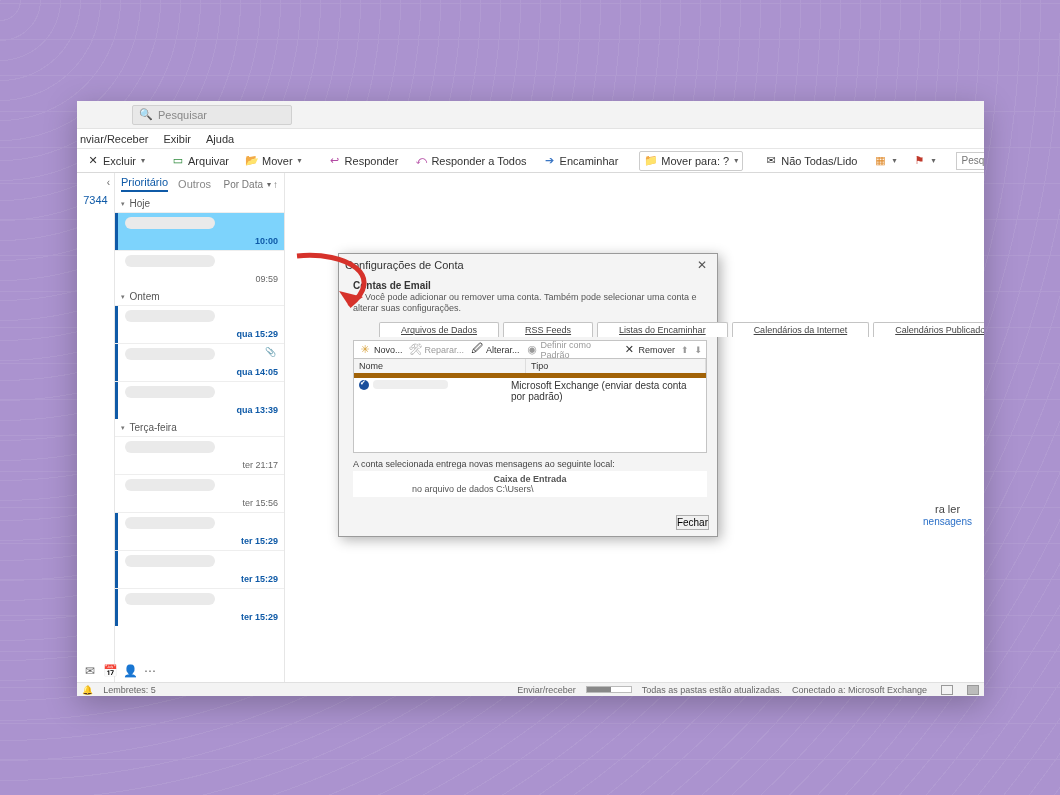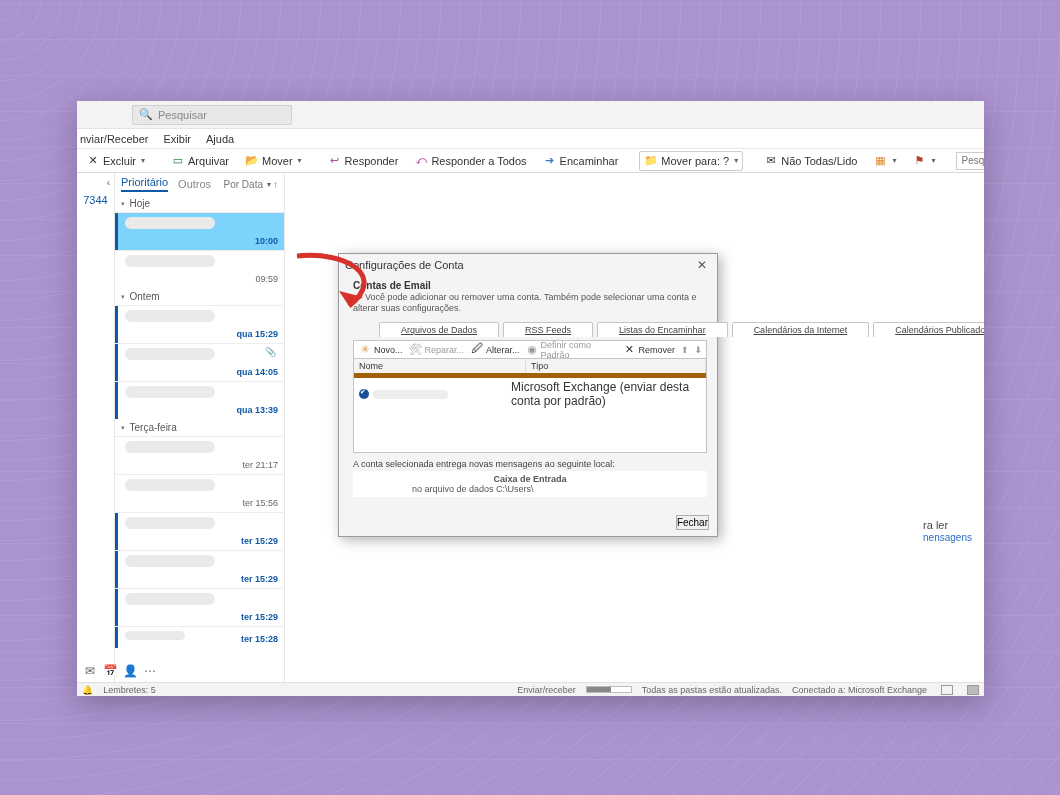--- a/index.html
+++ b/index.html
@@ -43,21 +43,21 @@
   .group-h { background:#fff; font-size:10px; color:#555; padding:3px 6px; display:flex; align-items:center; gap:5px;}
   .group-h::before { content:"▾"; font-size:7px; color:#777;}
   .msg-item { position:relative; height:38px; border-top:1px solid #eee; padding:4px 6px 0 10px;}
   .msg-item .bar { position:absolute; left:0; top:0; bottom:0; width:3px; background:#0f5aa7;}
   .msg-item.selected { background:#7dd3fc;}
   .msg-item .blur { background:#eaeaea; border-radius:8px; height:12px; width:90px;}
   .msg-item .time { position:absolute; right:6px; bottom:4px; font-size:9px; color:#0f5aa7; font-weight:600;}
   .msg-item.plain .time { color:#666; font-weight:normal;}
   .msg-item .clip { position:absolute; right:7px; top:3px; font-size:9px; color:#666;}
   .reading-pane { flex:1; position:relative; background:#fff;}
-  .reading-hint { position:absolute; right:12px; top:346px; font-size:11px; color:#444; }
+  .reading-hint { position:absolute; right:12px; top:330px; font-size:11px; color:#444; text-align:center;}
   .reading-hint a { color:#2a6fc7; font-size:10px;}
   
   .bottom-icons { position:absolute; left:6px; bottom:18px; display:flex; gap:6px; font-size:12px; color:#666;}
   .bottom-icons span { width:14px; text-align:center;}
   .status-bar { position:absolute; left:0; right:0; bottom:0; height:14px; background:#f3f3f3;
     border-top:1px solid #e0e0e0; display:flex; align-items:center; font-size:9px; color:#666; padding:0 5px; gap:10px;}
   .status-bar .sp { flex:1;}
   .status-bar .prog { width:46px; height:7px; border:1px solid #bbb; background:linear-gradient(to right,#888 0%,#888 55%,#fff 55%);}
   .status-bar .viewico { width:12px; height:10px; border:1px solid #999; margin-left:4px;}
   
@@ -71,21 +71,21 @@
   .tabs-row span { background:#fff; border:1px solid #c4c4c4; border-bottom:none; padding:2px 21px; border-radius:2px 2px 0 0; white-space:nowrap;text-decoration:underline;}
   .tabs-row .tabnav { display:flex; gap:1px; margin-left:auto; font-size:9px; color:#777;}
   .tabs-row .tabnav i { border:1px solid #c4c4c4; width:11px; height:12px; display:flex; align-items:center; justify-content:center; background:#fff; font-style:normal;}
   .toolbar-row { background:#fff; border:1px solid #c4c4c4; border-top:none; height:18px;
     display:flex; align-items:center; gap:6px; padding:0 4px; font-size:9px; color:#333;}
   .toolbar-row .tbtn { display:flex; align-items:center; gap:2px;}
   .toolbar-row .disabled { color:#9a9a9a;}
   .acct-table { background:#fff; border:1px solid #c4c4c4; border-top:none; height:94px; overflow:hidden;}
   .acct-table .hdr { display:flex; font-size:9px; background:#f4f4f4; border-bottom:5px solid #a16207;}
   .acct-table .hdr div { padding:2px 5px; border-right:1px solid #ddd;}
-  .acct-table .row { display:flex; font-size:12px; padding:2px 5px; align-items:center;}
+  .acct-table .row { display:flex; font-size:10px; padding:2px 5px; }
   .acct-table .row .check { width:10px; height:10px; border-radius:50%; background:#1a4f9c; position:relative; margin-right:4px;}
   .acct-table .row .check::after { content:"✔"; color:#fff; font-size:7px; position:absolute; left:1px; top:-1px;}
   .acct-table .row .blur2 { width:75px; height:9px; background:#eee; border-radius:4px;}
   .dlg-info { font-size:9px; color:#444; margin-top:6px;}
   .location-box { background:#fff; border:1px solid #fff; margin-top:2px; padding:2px 10px; font-size:9px; color:#555;}
   .location-box .cx { text-align:center; font-weight:bold; font-size:9px;}
   .dlg-footer { position:absolute; right:8px; bottom:6px;}
   .dlg-footer button { font-size:10px; padding:1px 0; background:#f0f0f0; border:1px solid #adadad;}
   
   .arrow { position:absolute; left:210px; top:150px; width:120px; height:70px; pointer-events:none;}
@@ -236,25 +236,20 @@
         </div>
       <div class="msg-item">
           <div class="bar"></div>
           <div class="blur"></div>
           <span class="time">ter 15:29</span>
         </div>
       <div class="msg-item">
           <div class="bar"></div>
           <div class="blur"></div>
           <span class="time">ter 15:29</span>
-        </div>
-      <div class="msg-item" style="height:22px">
-          <div class="bar"></div>
-          <div class="blur" style="width:60px;height:9px"></div>
-          <span class="time">ter 15:28</span>
         </div>
     </div>
 
     <div class="reading-pane">
       <div class="reading-hint">
         <span>ra ler</span><br>
         <a>nensagens</a>
       </div>
     </div>
   </div>

